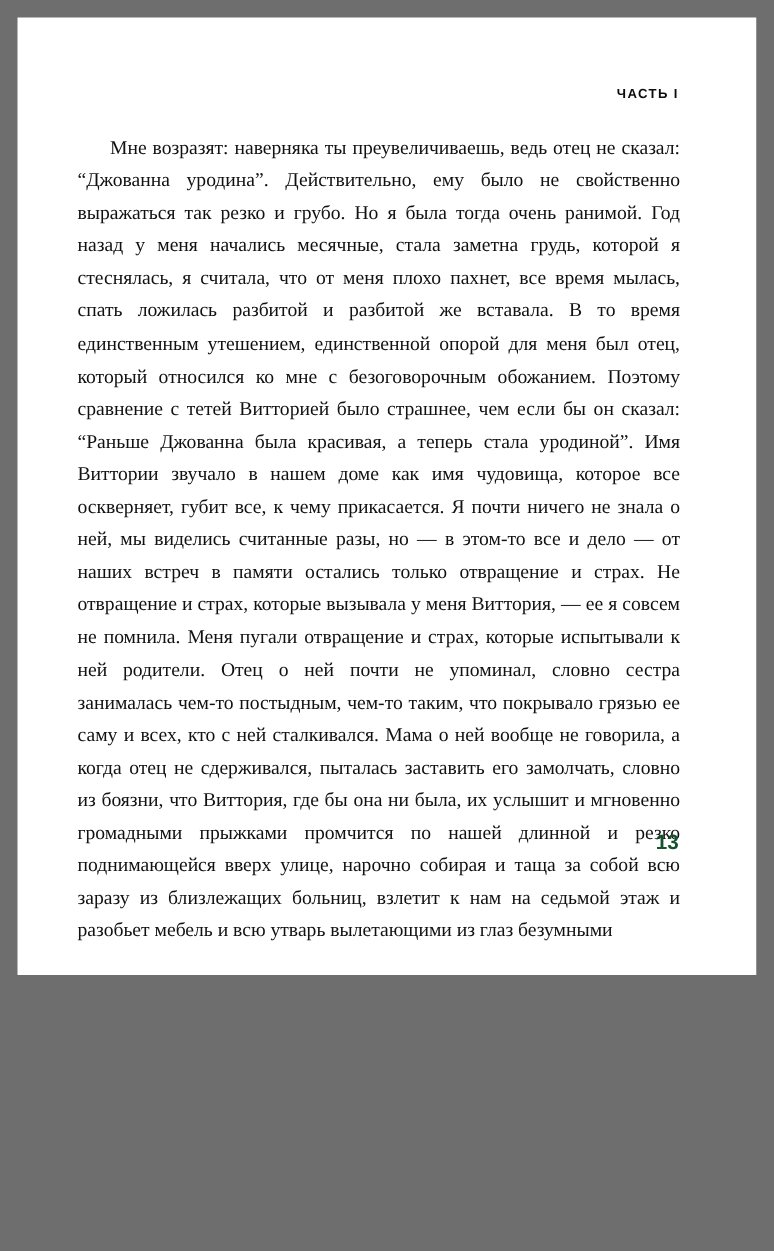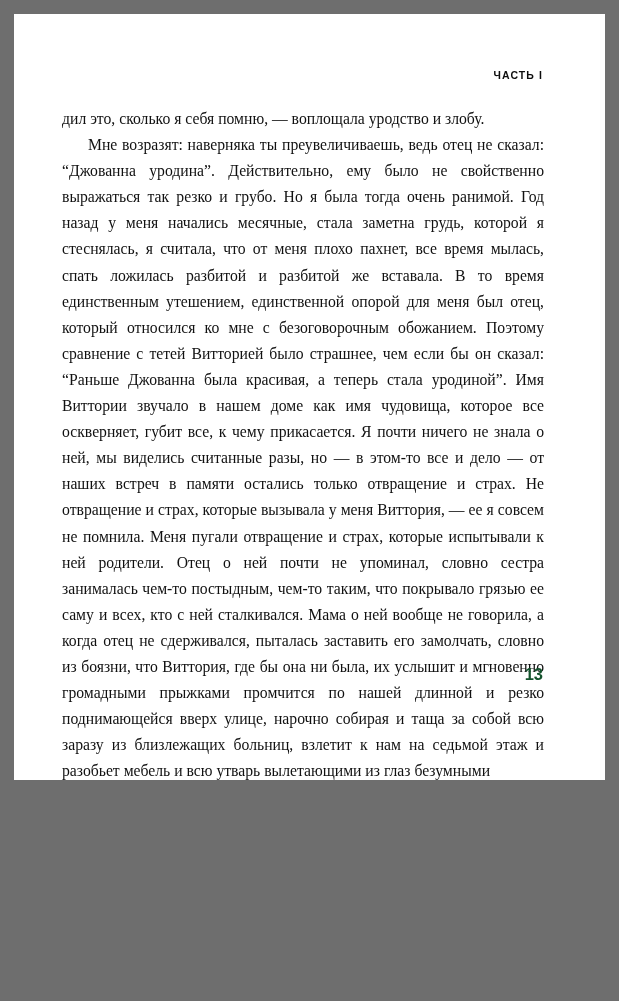--- a/index.html
+++ b/index.html
@@ -61,19 +61,18 @@
   }
 </style>
 </head>
 <body>
 
 <div class="page">
 
   <div class="running-head">ЧАСТЬ I</div>
 
   <div class="text-block">
-    <p>дил это, сколько я себя помню, — воплощала уродство и злобу.</p>
     <p class="indent">Мне возразят: наверняка ты преувеличиваешь, ведь отец не сказал: “Джованна уродина”. Действительно, ему было не свойственно выражаться так резко и грубо. Но я была тогда очень ранимой. Год назад у меня начались месячные, стала заметна грудь, которой я стеснялась, я считала, что от меня плохо пахнет, все время мылась, спать ложилась разбитой и разбитой же вставала. В то время единственным утешением, единственной опорой для меня был отец, который относился ко мне с безоговорочным обожанием. Поэтому сравнение с тетей Витторией было страшнее, чем если бы он сказал: “Раньше Джованна была красивая, а теперь стала уродиной”. Имя Виттории звучало в нашем доме как имя чудовища, которое все оскверняет, губит все, к чему прикасается. Я почти ничего не знала о ней, мы виделись считанные разы, но — в этом-то все и дело — от наших встреч в памяти остались только отвращение и страх. Не отвращение и страх, которые вызывала у меня Виттория, — ее я совсем не помнила. Меня пугали отвращение и страх, которые испытывали к ней родители. Отец о ней почти не упоминал, словно сестра занималась чем-то постыдным, чем-то таким, что покрывало грязью ее саму и всех, кто с ней сталкивался. Мама о ней вообще не говорила, а когда отец не сдерживался, пыталась заставить его замолчать, словно из боязни, что Виттория, где бы она ни была, их услышит и мгновенно громадными прыжками промчится по нашей длинной и резко поднимающейся вверх улице, нарочно собирая и таща за собой всю заразу из близлежащих больниц, взлетит к нам на седьмой этаж и разобьет мебель и всю утварь вылетающими из глаз безумными</p>
   </div>
 
   <div class="folio">13</div>
 
 </div>
 
 </body></html>

